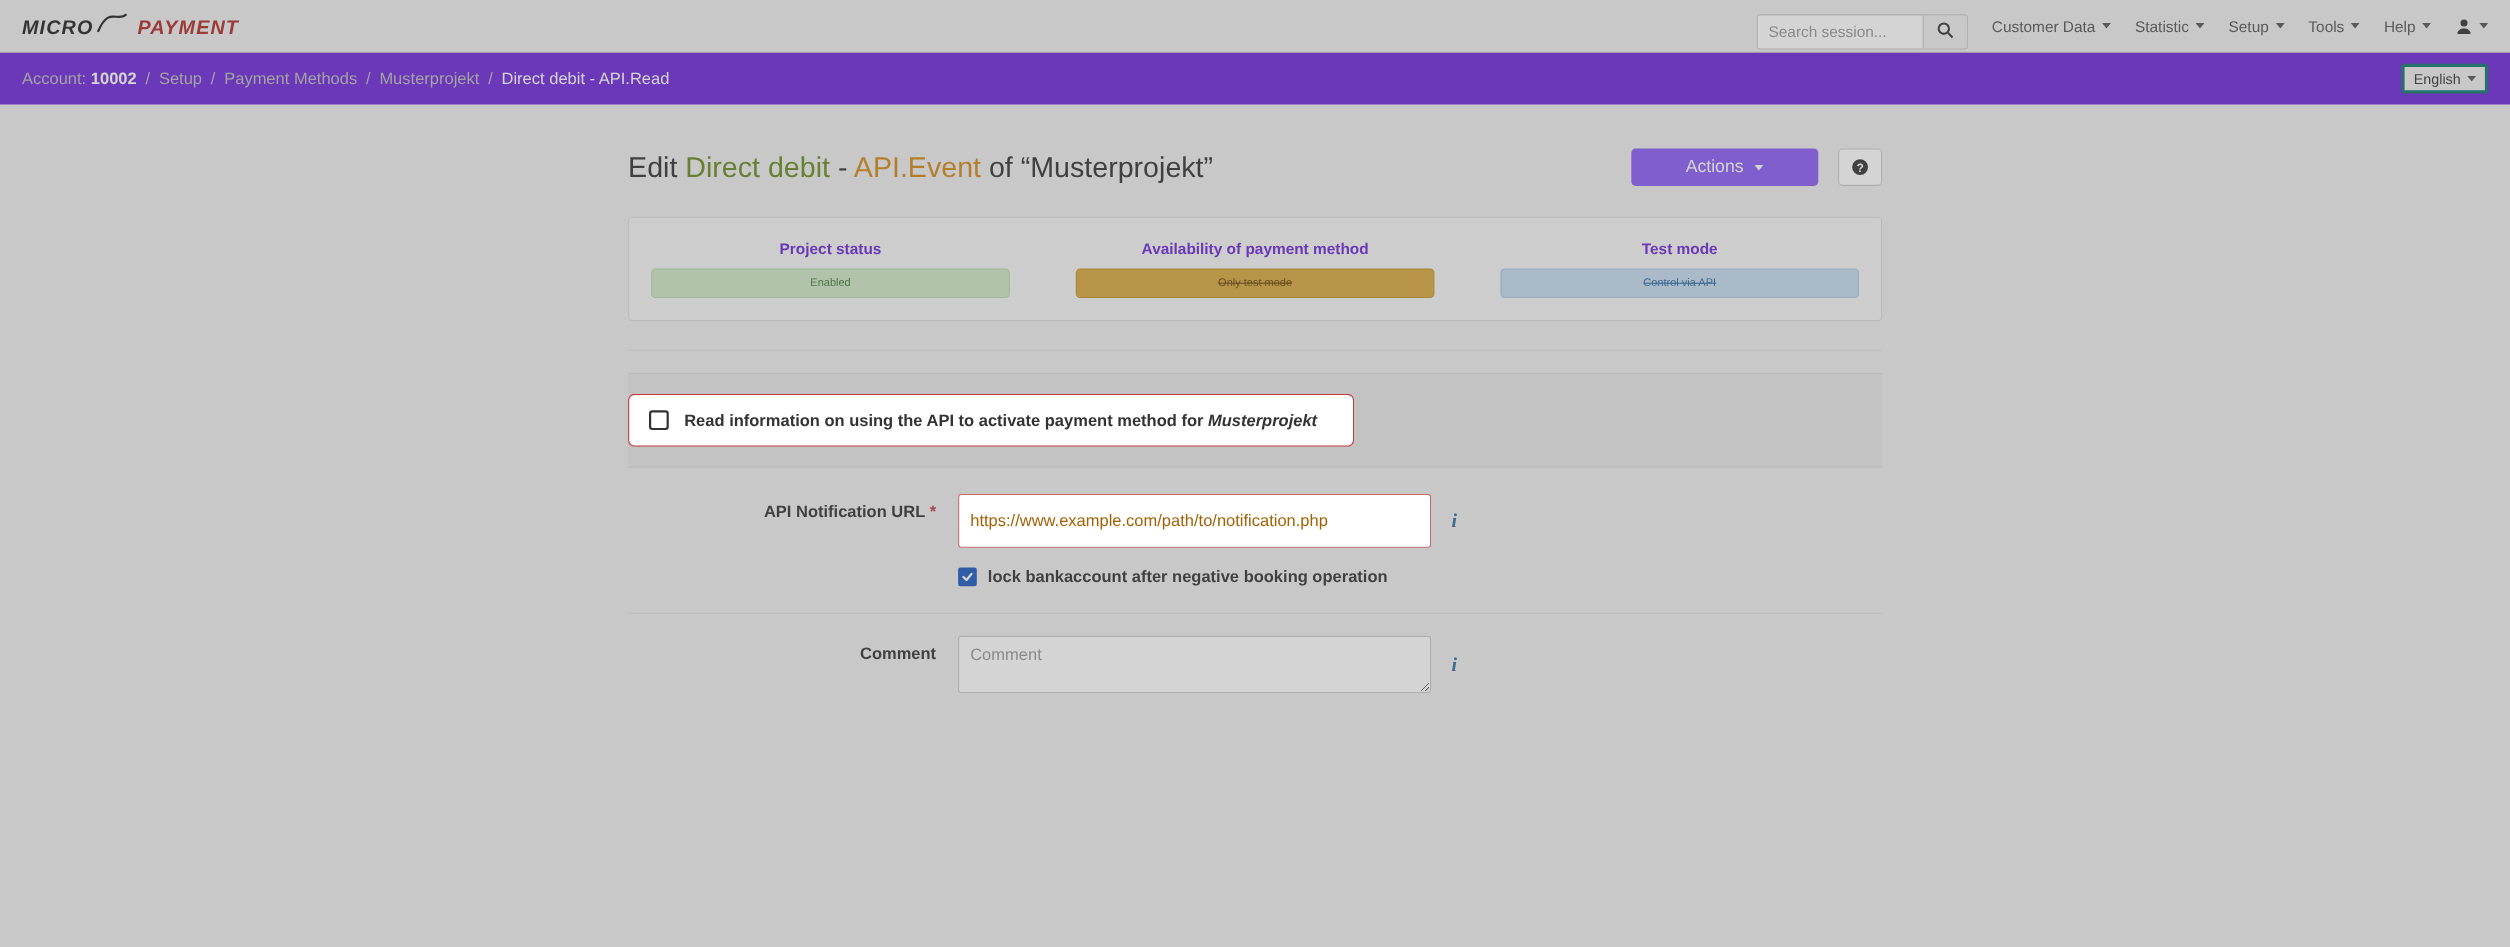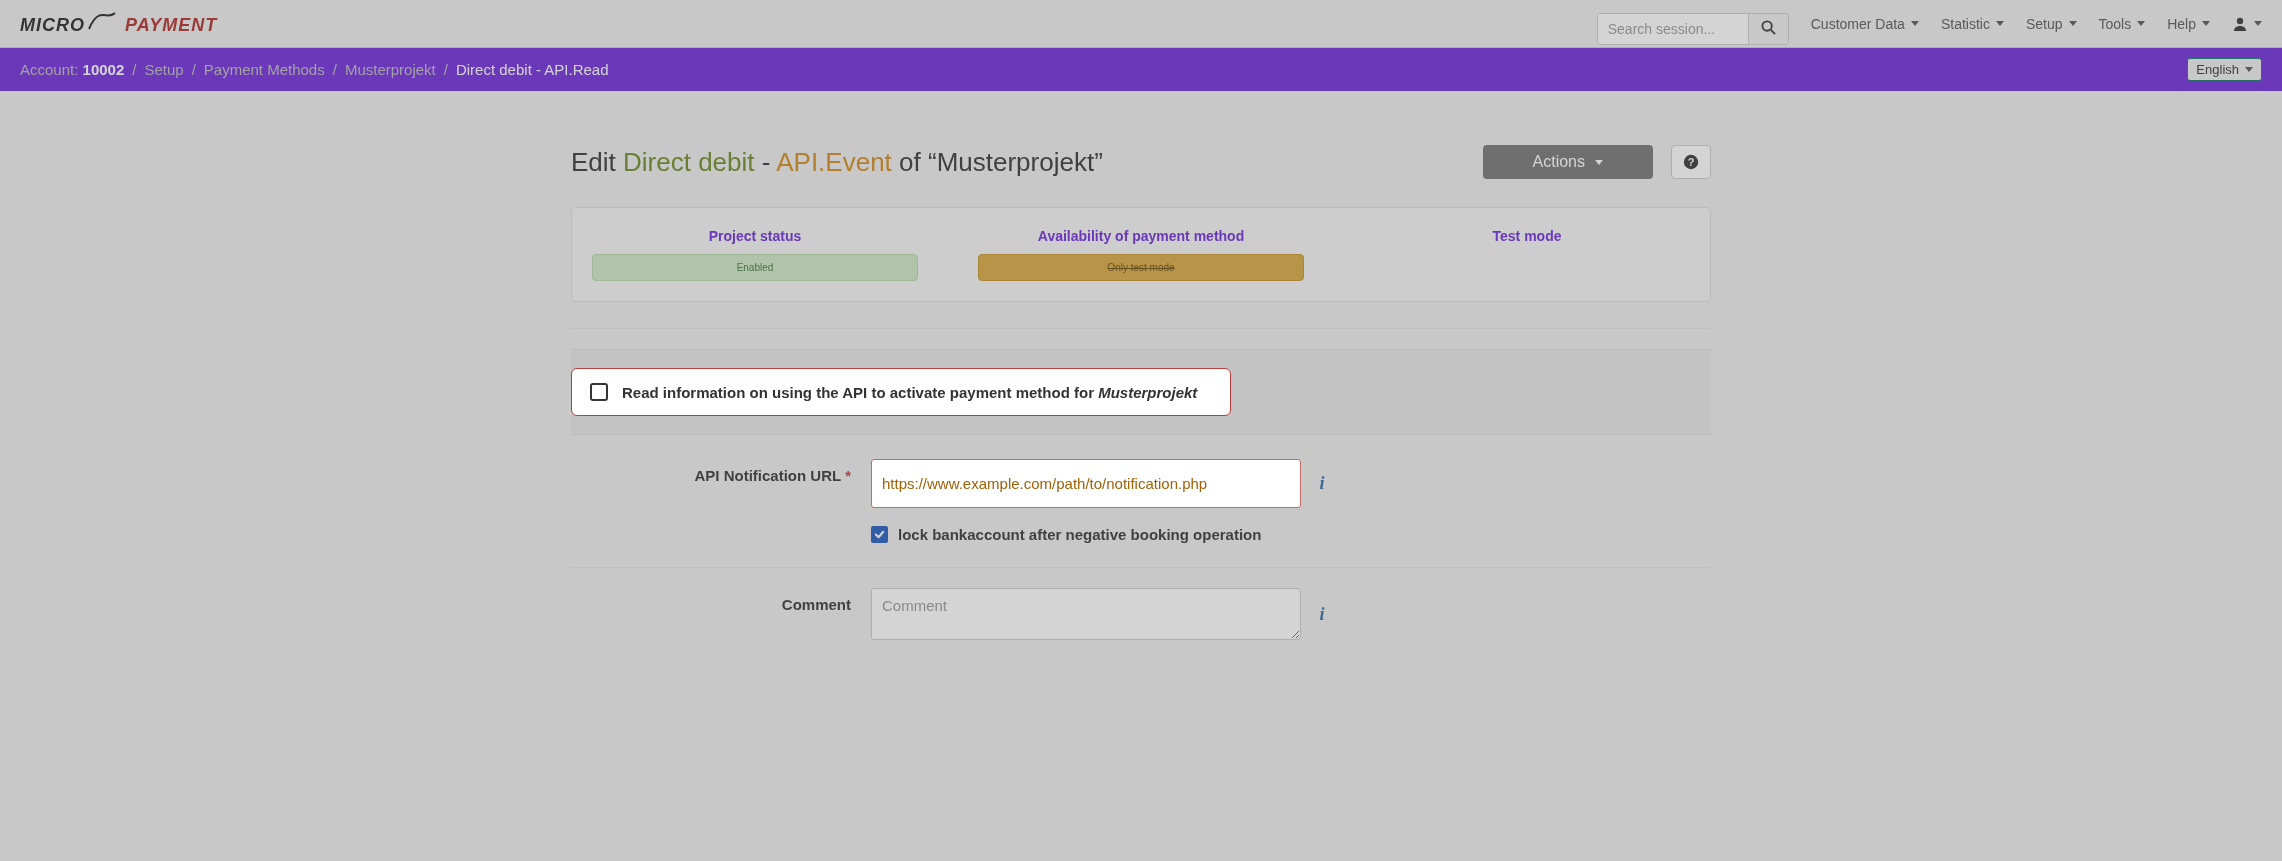--- a/index.html
+++ b/index.html
@@ -18,32 +18,32 @@
   .search-btn { border: none; border-left: 1px solid #ccc; background: #efefef; padding: 0 12px; cursor: pointer; font-size: 14px; color: #333; }
   .nav-link { color: #555; cursor: pointer; display: inline-flex; align-items: center; gap: 6px; }
   .caret { display: inline-block; width: 0; height: 0; border-left: 4px solid transparent; border-right: 4px solid transparent; border-top: 5px solid #555; }
 
   
   .breadcrumb-bar { background: #6d28d9; color: #bbb; padding: 10px 20px; display: flex; align-items: center; font-size: 15px; }
   .breadcrumb-bar .sep { margin: 0 8px; color: #bbb; }
   .breadcrumb-bar .bc-link { color: #bbb; }
   .breadcrumb-bar .bc-current { color: #fff; }
   .breadcrumb-bar .bc-bold { color: #fff; font-weight: bold; }
-  .lang-select { margin-left: auto; background: #efefef; border: 1px solid #0f766e; border-radius: 3px; padding: 3px 8px; font-size: 13px; color: #333; display: inline-flex; align-items: center; gap: 6px; cursor: pointer; }
-
-  
-  .content { max-width: 1180px; margin: 14px auto; padding: 40px 20px 60px; }
+  .lang-select { margin-left: auto; background: #efefef; border: 3px solid #0f766e; border-radius: 3px; padding: 3px 8px; font-size: 13px; color: #333; display: inline-flex; align-items: center; gap: 6px; cursor: pointer; }
+
+  
+  .content { max-width: 1180px; margin: 0 auto; padding: 40px 20px 60px; }
 
   
   .head-row { display: flex; align-items: center; margin-bottom: 28px; }
   .page-title { font-size: 26px; font-weight: 400; color: #333; }
   .page-title .t-green { color: #6a8a22; }
   .page-title .t-orange { color: #d18a1a; }
   .head-actions { margin-left: auto; display: flex; align-items: center; gap: 18px; }
-  .actions-btn { background: #737373; color: #fff; border: none; border-radius: 4px; padding: 8px 50px; font-size: 16px; cursor: pointer; display: inline-flex; align-items: center; gap: 10px; }
+  .actions-btn { background: #8b5cf6; color: #fff; border: none; border-radius: 4px; padding: 8px 50px; font-size: 16px; cursor: pointer; display: inline-flex; align-items: center; gap: 10px; }
   .actions-btn .caret { border-top-color: #fff; }
   .help-btn { width: 40px; height: 34px; border: 1px solid #ccc; border-radius: 4px; background: #fff; display: flex; align-items: center; justify-content: center; cursor: pointer; color: #333; font-weight: bold; }
 
   
   .panel { background: #f5f5f5; border: 1px solid #ddd; border-radius: 4px; padding: 20px; margin-bottom: 26px; }
   .status-grid { display: flex; gap: 60px; }
   .status-col { flex: 1; text-align: center; }
   .status-head { font-weight: bold; margin-bottom: 10px; color: #6d28d9; }
   .status-pill { border-radius: 4px; padding: 7px 0; font-size: 10px; }
   .pill-green { background: #d0e8c8; border: 1px solid #b7d7a8; color: #3d7a33; }
@@ -165,20 +165,21 @@
       <div class="status-col">
         <div class="status-head">Project status</div>
         <div class="status-pill pill-green">Enabled</div>
       </div>
       <div class="status-col">
         <div class="status-head">Availability of payment method</div>
         <div class="status-pill pill-amber">Only test mode</div>
       </div>
       <div class="status-col">
         <div class="status-head">Test mode</div>
+        <div class="status-pill pill-blue">Control via API</div>
       </div>
     </div>
   </div>
 
   <hr class="divider">
 
   <div class="callout-wrap">
     <div class="callout">
       <span class="chk"></span>
       <span class="callout-text">

